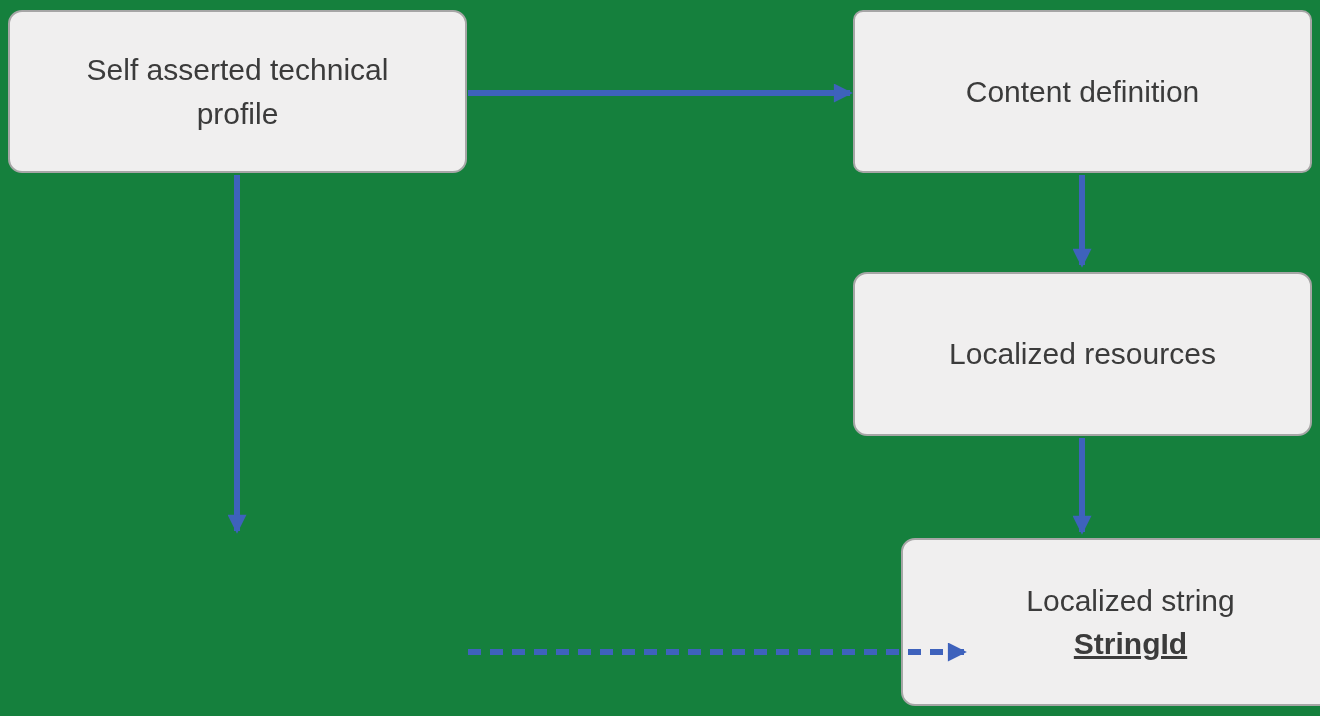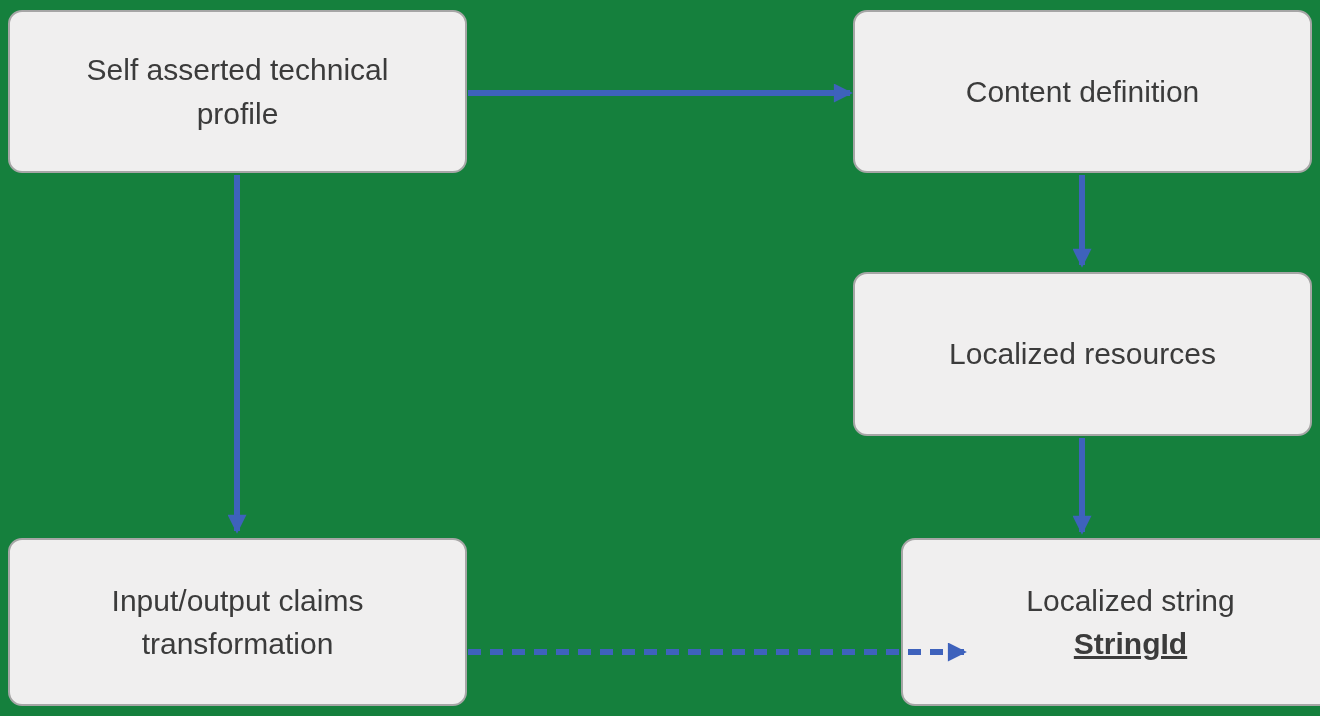--- a/index.html
+++ b/index.html
@@ -24,21 +24,21 @@
     justify-content: center;
     text-align: center;
     color: #3B3B3B;
     font-size: 30px;
     line-height: 1.45;
     padding: 0 36px;
     z-index: 1;
   }
   .node-sublabel { font-weight: bold; text-decoration: underline; }
   #n-self-asserted   { left: 8px;   top: 10px;  width: 459px; height: 163px; }
-  #n-content-def     { left: 853px; top: 10px;  width: 459px; height: 163px; }
+  #n-content-def     { left: 853px; top: 10px;  width: 459px; height: 163px; border-radius: 10px; }
   #n-loc-resources   { left: 853px; top: 272px; width: 459px; height: 164px; align-items: center; }
   #n-claims-transf   { left: 8px;   top: 538px; width: 459px; height: 168px; }
   #n-loc-string      { left: 853px; top: 538px; width: 459px; height: 168px; margin-left: 48px; }
   svg.edges {
     position: absolute;
     left: 0; top: 0;
     width: 1320px; height: 716px;
     z-index: 2;
     pointer-events: none;
   }
@@ -53,23 +53,20 @@
   </div>
 
   <div class="node" id="n-content-def">
     <span class="node-label">Content definition</span>
   </div>
 
   <div class="node" id="n-loc-resources">
     <span class="node-label">Localized resources</span>
   </div>
 
-  <div class="node" id="n-claims-transf">
-    <span class="node-label">Input/output claims transformation</span>
-  </div>
 
   <div class="node" id="n-loc-string">
     <span class="node-label">Localized string</span>
     <span class="node-sublabel">StringId</span>
   </div>
 
   <svg class="edges" viewBox="0 0 1320 716" xmlns="http://www.w3.org/2000/svg">
     <defs>
       <marker id="arrowhead" viewBox="0 0 10 10" refX="8.5" refY="5" markerWidth="21" markerHeight="19" markerUnits="userSpaceOnUse" orient="auto">
         <path d="M 0 0 L 10 5 L 0 10 z" fill="#3E62BC"></path>

